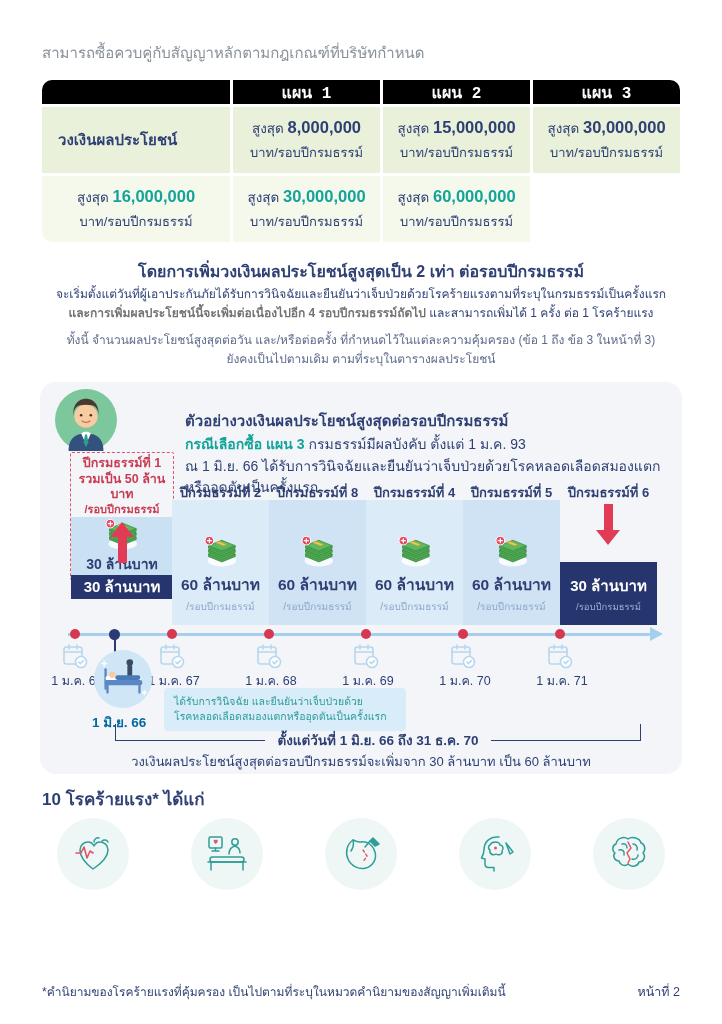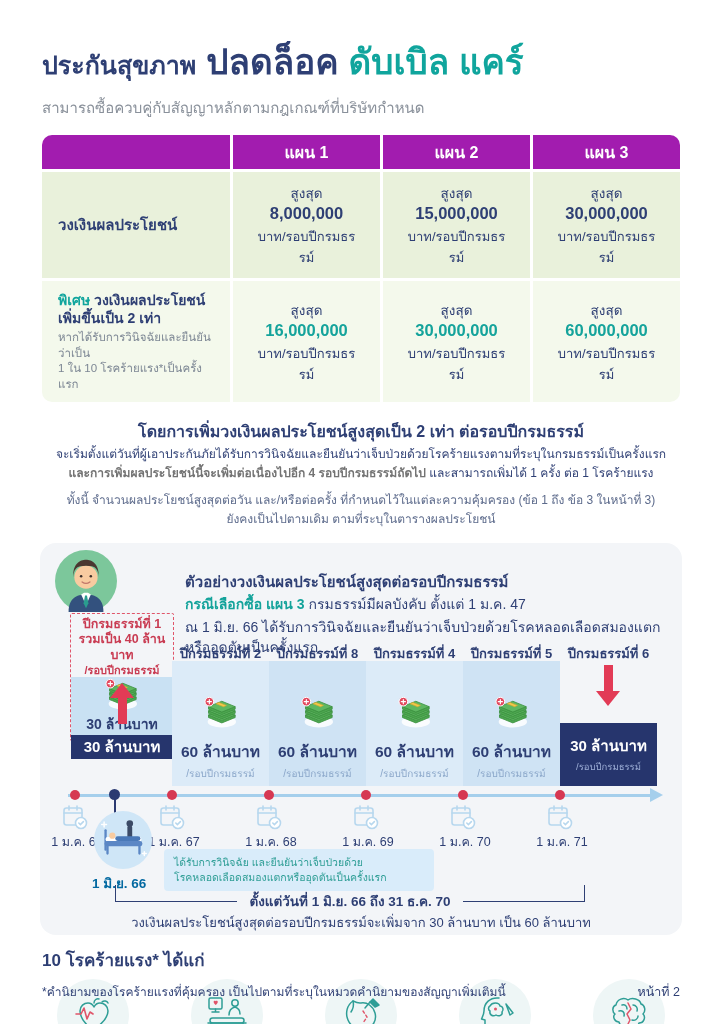--- a/index.html
+++ b/index.html
@@ -12,31 +12,31 @@
   
   .hdr { padding:34px 42px 0; }
   .title-line { display:flex; align-items:baseline; gap:10px; white-space:nowrap; }
   .t1 { font-size:25px; font-weight:700; color:#2e3f74; }
   .t2 { font-size:35px; font-weight:800; color:#2e3f74; }
   .t3 { font-size:35px; font-weight:800; color:#10a59d; }
   .subtitle { margin-top:7px; font-size:15px; color:#8a919b; }
   
   .ptable-wrap { margin:15px 42px 0; border-radius:10px; overflow:hidden; }
   .ptable { display:grid; grid-template-columns:188px 1fr 1fr 1fr; gap:3px; background:#ffffff; }
-  .th { background:#a21caf; color:#fff; font-size:16px; font-weight:700;
-        height:34px; display:flex; align-items:center; justify-content:center; }
+  .th { background:#000000; color:#fff; font-size:16px; font-weight:700;
+        height:24px; display:flex; align-items:center; justify-content:center;font-family:Liberation Mono, monospace; }
   .cell { display:flex; flex-direction:column; justify-content:center; }
   .bg-g1 { background:#e9f1db; }
   .bg-g2 { background:#f4f9ec; }
   .lbl-cell { padding:10px 16px; }
   .row1-label { font-size:15px; font-weight:700; color:#2e3f74; }
   .row2-line1 { font-size:14px; font-weight:700; color:#2e3f74; line-height:1.3; }
   .tag-teal { color:#10a59d; font-weight:700; }
   .sub-label { font-size:11.5px; color:#7d8794; margin-top:3px; line-height:1.35; }
-  .val-cell { align-items:center; text-align:center; padding:10px 20px; }
+  .val-cell { align-items:center; text-align:center; padding:10px 0; }
   .val-line { font-size:13.5px; color:#2e3f74; }
   .amount { font-size:16.5px; font-weight:800; color:#2e3f74; }
   .amount.teal { color:#14a39b; }
   .unit { font-size:13px; color:#2e3f74; margin-top:3px; }
   
   .note { margin-top:17px; text-align:center; padding:0 30px; }
   .note-l1 { font-size:16px; font-weight:700; color:#2e3f74; }
   .note-l2 { font-size:12px; color:#2e3f74; margin-top:1px; line-height:1.5; }
   .note-teal { color:#737373; font-weight:600; }
   .note-sm { font-size:12px; color:#5d6b8c; margin-top:9px; line-height:1.55; }
@@ -61,21 +61,21 @@
   .y1-amount { font-size:14px; font-weight:800; color:#2e3f74; }
   .arrow-up { position:absolute; left:50%; transform:translateX(-50%); bottom:16px; z-index:3; }
   .arrow-up .head { width:0; height:0; border-left:12px solid transparent;
                     border-right:12px solid transparent; border-bottom:15px solid #e23b56; }
   .arrow-up .shaft { width:9px; height:26px; background:#e23b56; margin:0 auto; }
   .yr-head { position:absolute; top:100px; width:97px; text-align:center;
              font-size:13px; font-weight:600; color:#2e3f74; }
   .yr-block { position:absolute; top:118px; width:97px; height:125px;
               display:flex; flex-direction:column; align-items:center; padding-top:34px; }
   .blue-a { background:#dcebf8; } .blue-b { background:#cfe3f4; }
-  .yr-amount { font-size:15.5px; font-weight:800; color:#2e3f74; margin-top:9px; }
+  .yr-amount { font-size:15.5px; font-weight:800; color:#2e3f74; margin-top:3px; }
   .yr-unit { font-size:10px; color:#8aa6c9; margin-top:2px; }
   .arrow-down { position:absolute; top:122px; }
   .arrow-down .shaft { width:9px; height:26px; background:#e23b56; margin:0 auto; }
   .arrow-down .head { width:0; height:0; border-left:12px solid transparent;
                       border-right:12px solid transparent; border-top:15px solid #e23b56; }
   .y6-navy { position:absolute; left:520px; top:180px; width:97px; height:63px;
              background:#26356d; display:flex; flex-direction:column; align-items:center;
              justify-content:center; }
   .y6-amount { color:#fff; font-size:15px; font-weight:800; }
   .y6-unit { color:#9fb0d8; font-size:9.5px; margin-top:1px; }
@@ -85,24 +85,24 @@
                border-left:13px solid #a5cfec; }
   .dot { position:absolute; top:247px; width:10px; height:10px; border-radius:50%;
          background:#d63852; z-index:2; }
   .dot.navy { background:#2b3a72; width:11px; height:11px; top:246.5px; }
   .cal { position:absolute; top:261px; width:26px; height:26px; }
   .dateLbl { position:absolute; top:289px; width:84px; text-align:center;
              font-size:12.5px; font-weight:500; color:#2e3f74; }
   .evt-line { position:absolute; left:74px; top:252px; width:2px; height:18px; background:#2b3a72; }
   .bed { position:absolute; left:52px; top:266px; width:62px; height:62px; z-index:2; }
   .evt-date { position:absolute; left:52px; top:329px; font-size:13.5px; font-weight:700; color:#0369a1; }
-  .callout { position:absolute; left:124px; top:306px; width:270px; background:#d9ecfa;
+  .callout { position:absolute; left:124px; top:306px; width:242px; background:#d9ecfa;
              border-radius:4px; padding:6px 10px; font-size:10.5px; line-height:1.45;
              color:#2f9e96; }
-  .bracket { position:absolute; left:75px; top:342px; width:470px; height:17px;
+  .bracket { position:absolute; left:75px; top:342px; width:526px; height:17px;
              border-left:1.5px solid #2e3f74; border-right:1.5px solid #2e3f74;
              display:flex; align-items:flex-end; }
   .br-line { flex:1; border-bottom:1.5px solid #2e3f74; }
   .br-text { padding:0 12px; font-size:13.5px; font-weight:700; color:#2e3f74;
              transform:translateY(45%); white-space:nowrap; }
   .range-note { position:absolute; left:0; right:0; top:369px; text-align:center;
                 font-size:13px; color:#2e3f74; }
   
   .dis-head { padding:11px 42px 4px; font-size:17px; font-weight:700; color:#2e3f74; }
   .dis-grid { display:grid; grid-template-columns:repeat(5,1fr); column-gap:4px; row-gap:4px;
@@ -141,25 +141,20 @@
       <path d="M7 2 V6 M15 2 V6 M2 9 H20"></path>
       <circle cx="19" cy="19" r="5.5" fill="#ffffff"></circle>
       <path d="M16.8 19 L18.4 20.6 L21.4 17.6"></path>
     </g>
   </symbol>
 </svg>
 
 <div id="page">
 
   <div class="hdr">
-    <div class="title-line">
-      <span class="t1">ประกันสุขภาพ</span>
-      <span class="t2">ปลดล็อค</span>
-      <span class="t3">ดับเบิล แคร์</span>
-    </div>
     <div class="subtitle">สามารถซื้อควบคู่กับสัญญาหลักตามกฎเกณฑ์ที่บริษัทกำหนด</div>
   </div>
 
   <div class="ptable-wrap">
     <div class="ptable">
       <div class="th"></div>
       <div class="th">แผน 1</div>
       <div class="th">แผน 2</div>
       <div class="th">แผน 3</div>
 
@@ -172,25 +167,20 @@
       </div>
       <div class="cell bg-g1 val-cell">
         <span class="val-line"><span>สูงสุด</span> <span class="amount">15,000,000</span></span>
         <span class="unit">บาท/รอบปีกรมธรรม์</span>
       </div>
       <div class="cell bg-g1 val-cell">
         <span class="val-line"><span>สูงสุด</span> <span class="amount">30,000,000</span></span>
         <span class="unit">บาท/รอบปีกรมธรรม์</span>
       </div>
 
-      <div class="cell bg-g2 lbl-cell">
-        <span class="row2-line1"><span class="tag-teal">พิเศษ</span> <span>วงเงินผลประโยชน์เพิ่มขึ้นเป็น 2 เท่า</span></span>
-        <span class="sub-label">หากได้รับการวินิจฉัยและยืนยันว่าเป็น</span>
-        <span class="sub-label" style="margin-top:0">1 ใน 10 โรคร้ายแรง*เป็นครั้งแรก</span>
-      </div>
       <div class="cell bg-g2 val-cell">
         <span class="val-line"><span>สูงสุด</span> <span class="amount teal">16,000,000</span></span>
         <span class="unit">บาท/รอบปีกรมธรรม์</span>
       </div>
       <div class="cell bg-g2 val-cell">
         <span class="val-line"><span>สูงสุด</span> <span class="amount teal">30,000,000</span></span>
         <span class="unit">บาท/รอบปีกรมธรรม์</span>
       </div>
       <div class="cell bg-g2 val-cell">
         <span class="val-line"><span>สูงสุด</span> <span class="amount teal">60,000,000</span></span>
@@ -216,28 +206,28 @@
       <path d="M31 47 L33 47 L34.5 55 L32 60 L29.5 55 Z" fill="#2a9d8f"></path>
       <circle cx="32" cy="28" r="12" fill="#f8cba0"></circle>
       <path d="M19 28 C18 14 26 10 32 10 C38 10 46 14 45 28 C45 21 42 17.5 38 16.8 C34 16 30 16 26 16.8 C22 17.5 19 21 19 28 Z" fill="#4a3730"></path>
       <circle cx="27" cy="27" r="1.3" fill="#3a2e2a"></circle>
         <circle cx="37" cy="27" r="1.3" fill="#3a2e2a"></circle>
       <path d="M28 33 Q32 36 36 33" stroke="#c0776b" stroke-width="1.4" fill="none" stroke-linecap="round"></path>
     </svg>
 
     <div class="ex-text">
       <div class="ex-title">ตัวอย่างวงเงินผลประโยชน์สูงสุดต่อรอบปีกรมธรรม์</div>
-      <div class="ex-line"><span class="ex-teal">กรณีเลือกซื้อ แผน 3</span><span> กรมธรรม์มีผลบังคับ ตั้งแต่ 1 ม.ค. 47</span></div>
+      <div class="ex-line"><span class="ex-teal">กรณีเลือกซื้อ แผน 3</span><span> กรมธรรม์มีผลบังคับ ตั้งแต่ 1 ม.ค. 93</span></div>
       <div class="ex-line">ณ 1 มิ.ย. 66 ได้รับการวินิจฉัยและยืนยันว่าเจ็บป่วยด้วยโรคหลอดเลือดสมองแตกหรืออุดตันเป็นครั้งแรก</div>
     </div>
 
     <div class="y1-box">
       <div class="y1-head">
         <div class="y1-h1">ปีกรมธรรม์ที่ 1</div>
-        <div class="y1-h2">รวมเป็น 40 ล้านบาท</div>
+        <div class="y1-h2">รวมเป็น 50 ล้านบาท</div>
         <div class="y1-h3">/รอบปีกรมธรรม์</div>
       </div>
       <div class="y1-blue">
         <svg width="40" height="35">
             <use href="#money-stack"></use>
           </svg>
         <span class="y1-amount">30 ล้านบาท</span>
       </div>
       <div class="y1-navy">30 ล้านบาท</div>
       <div class="arrow-up">

